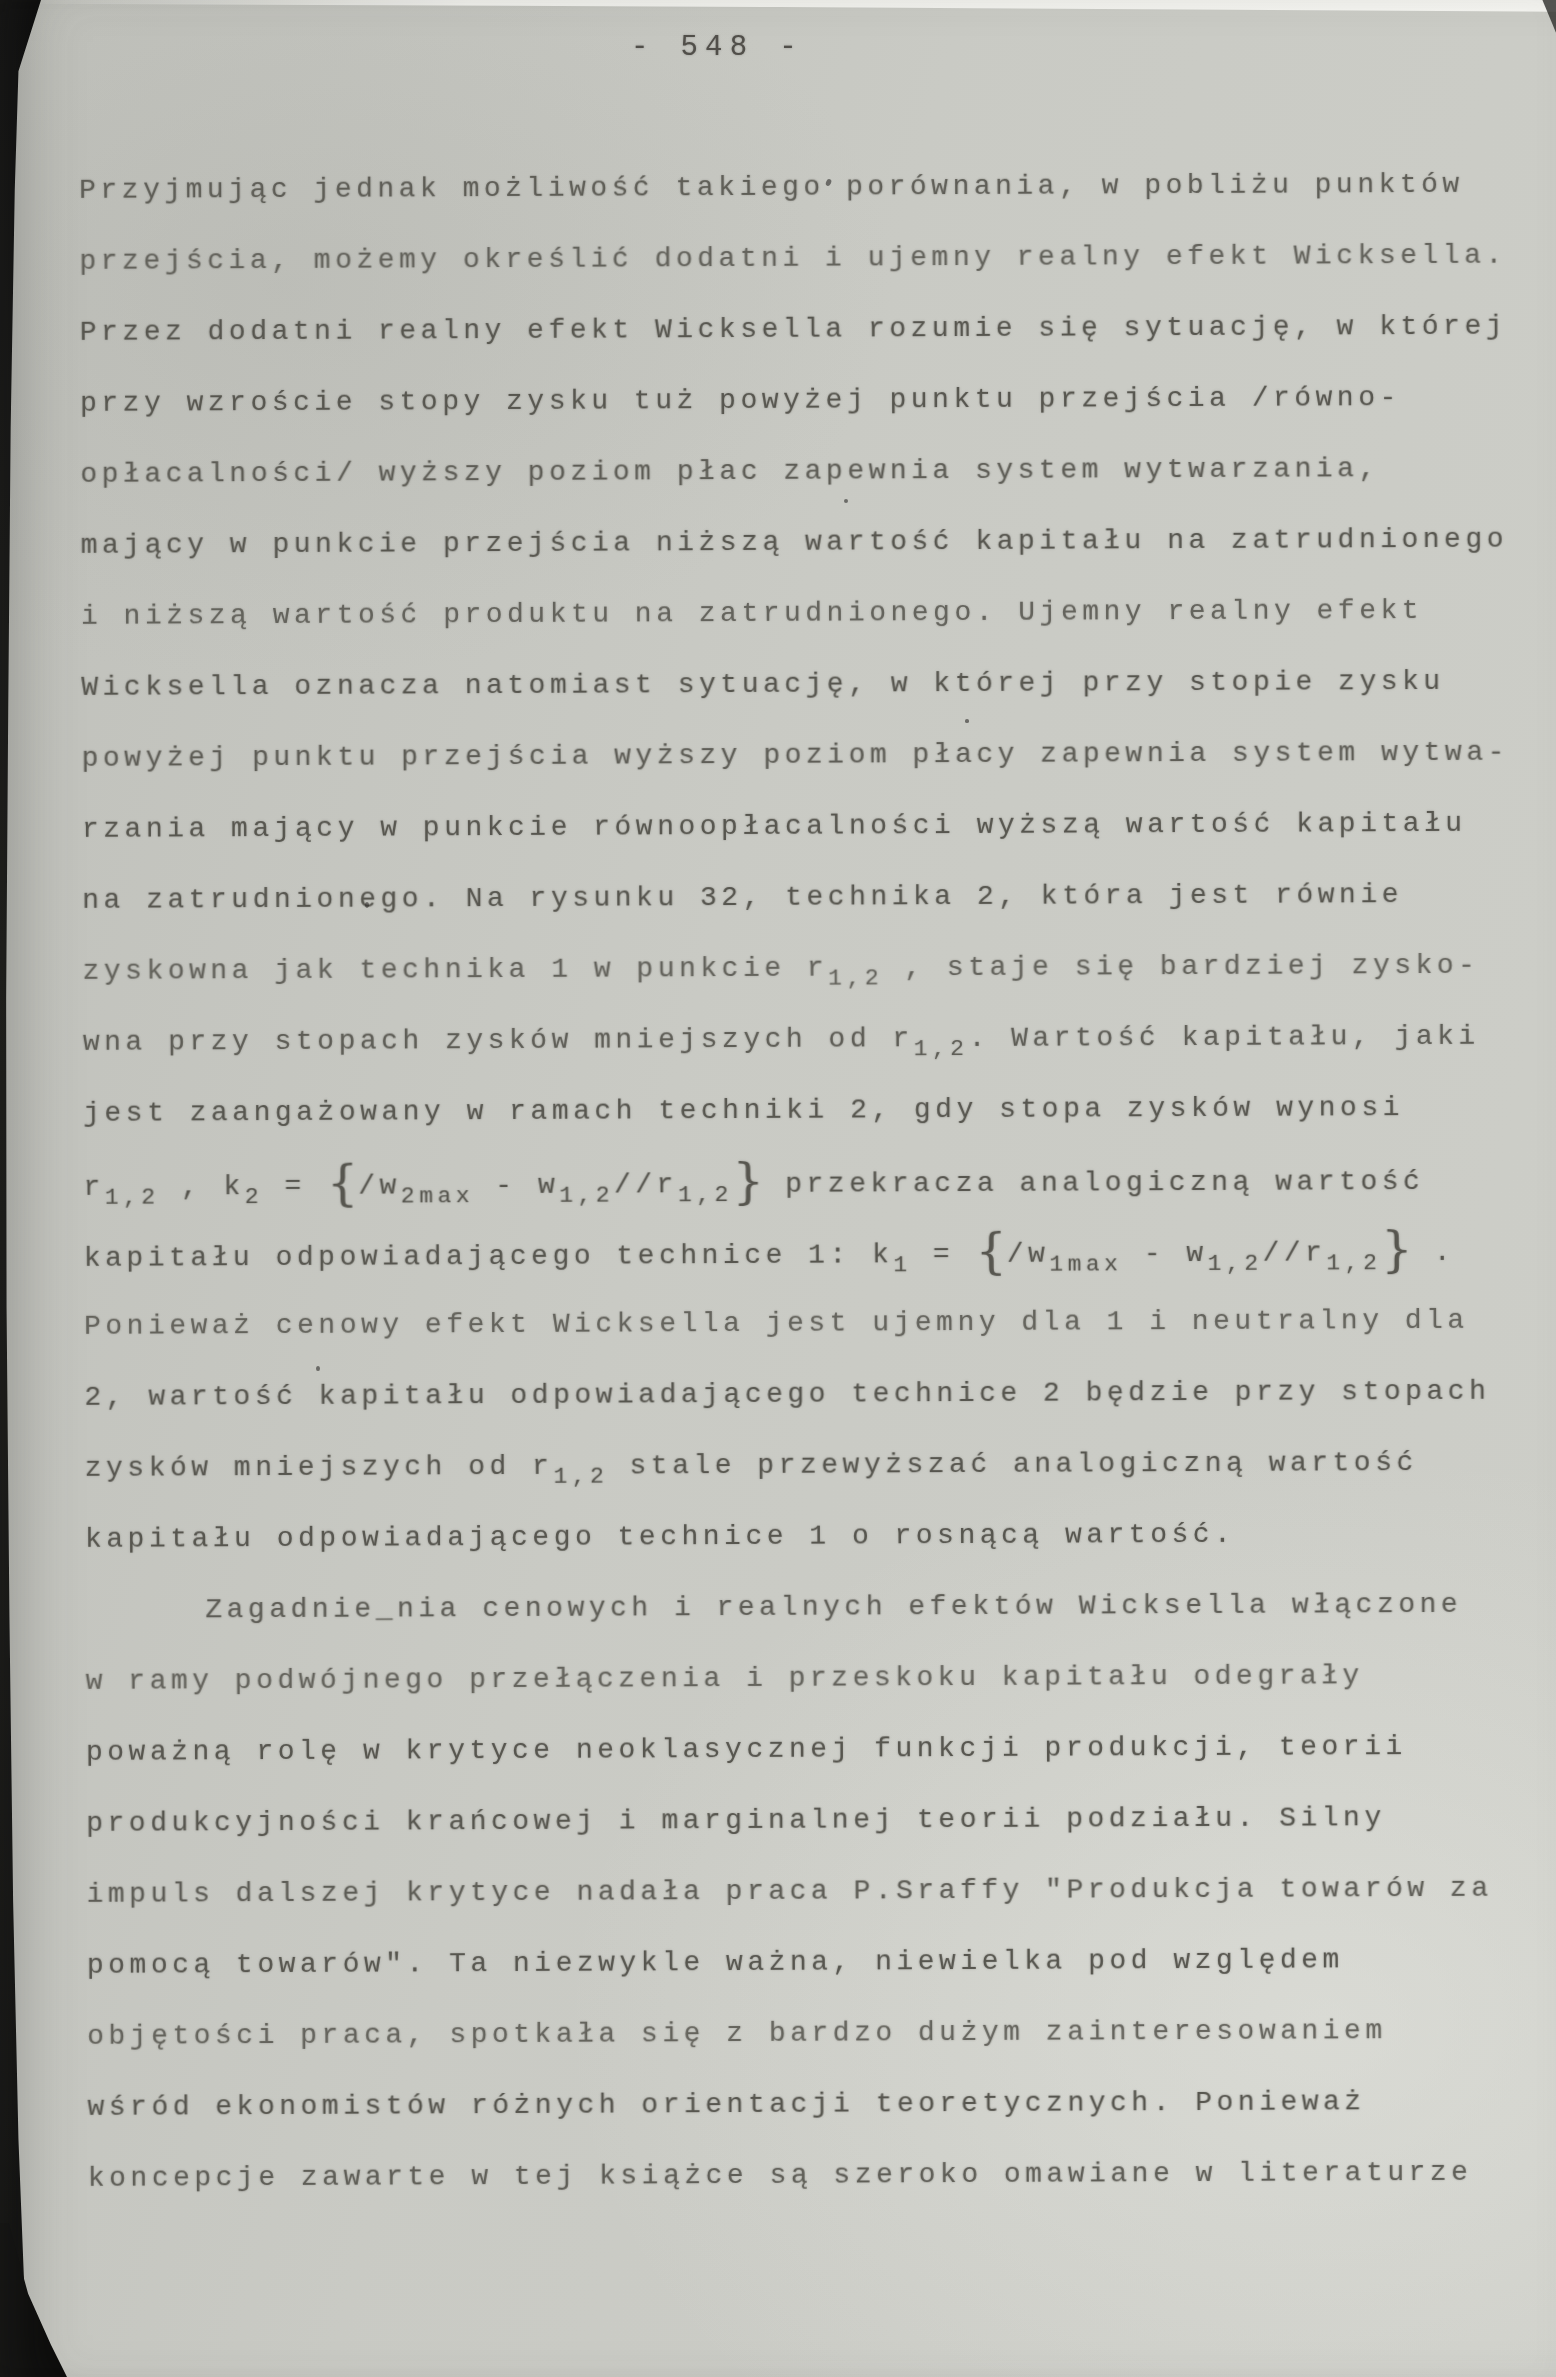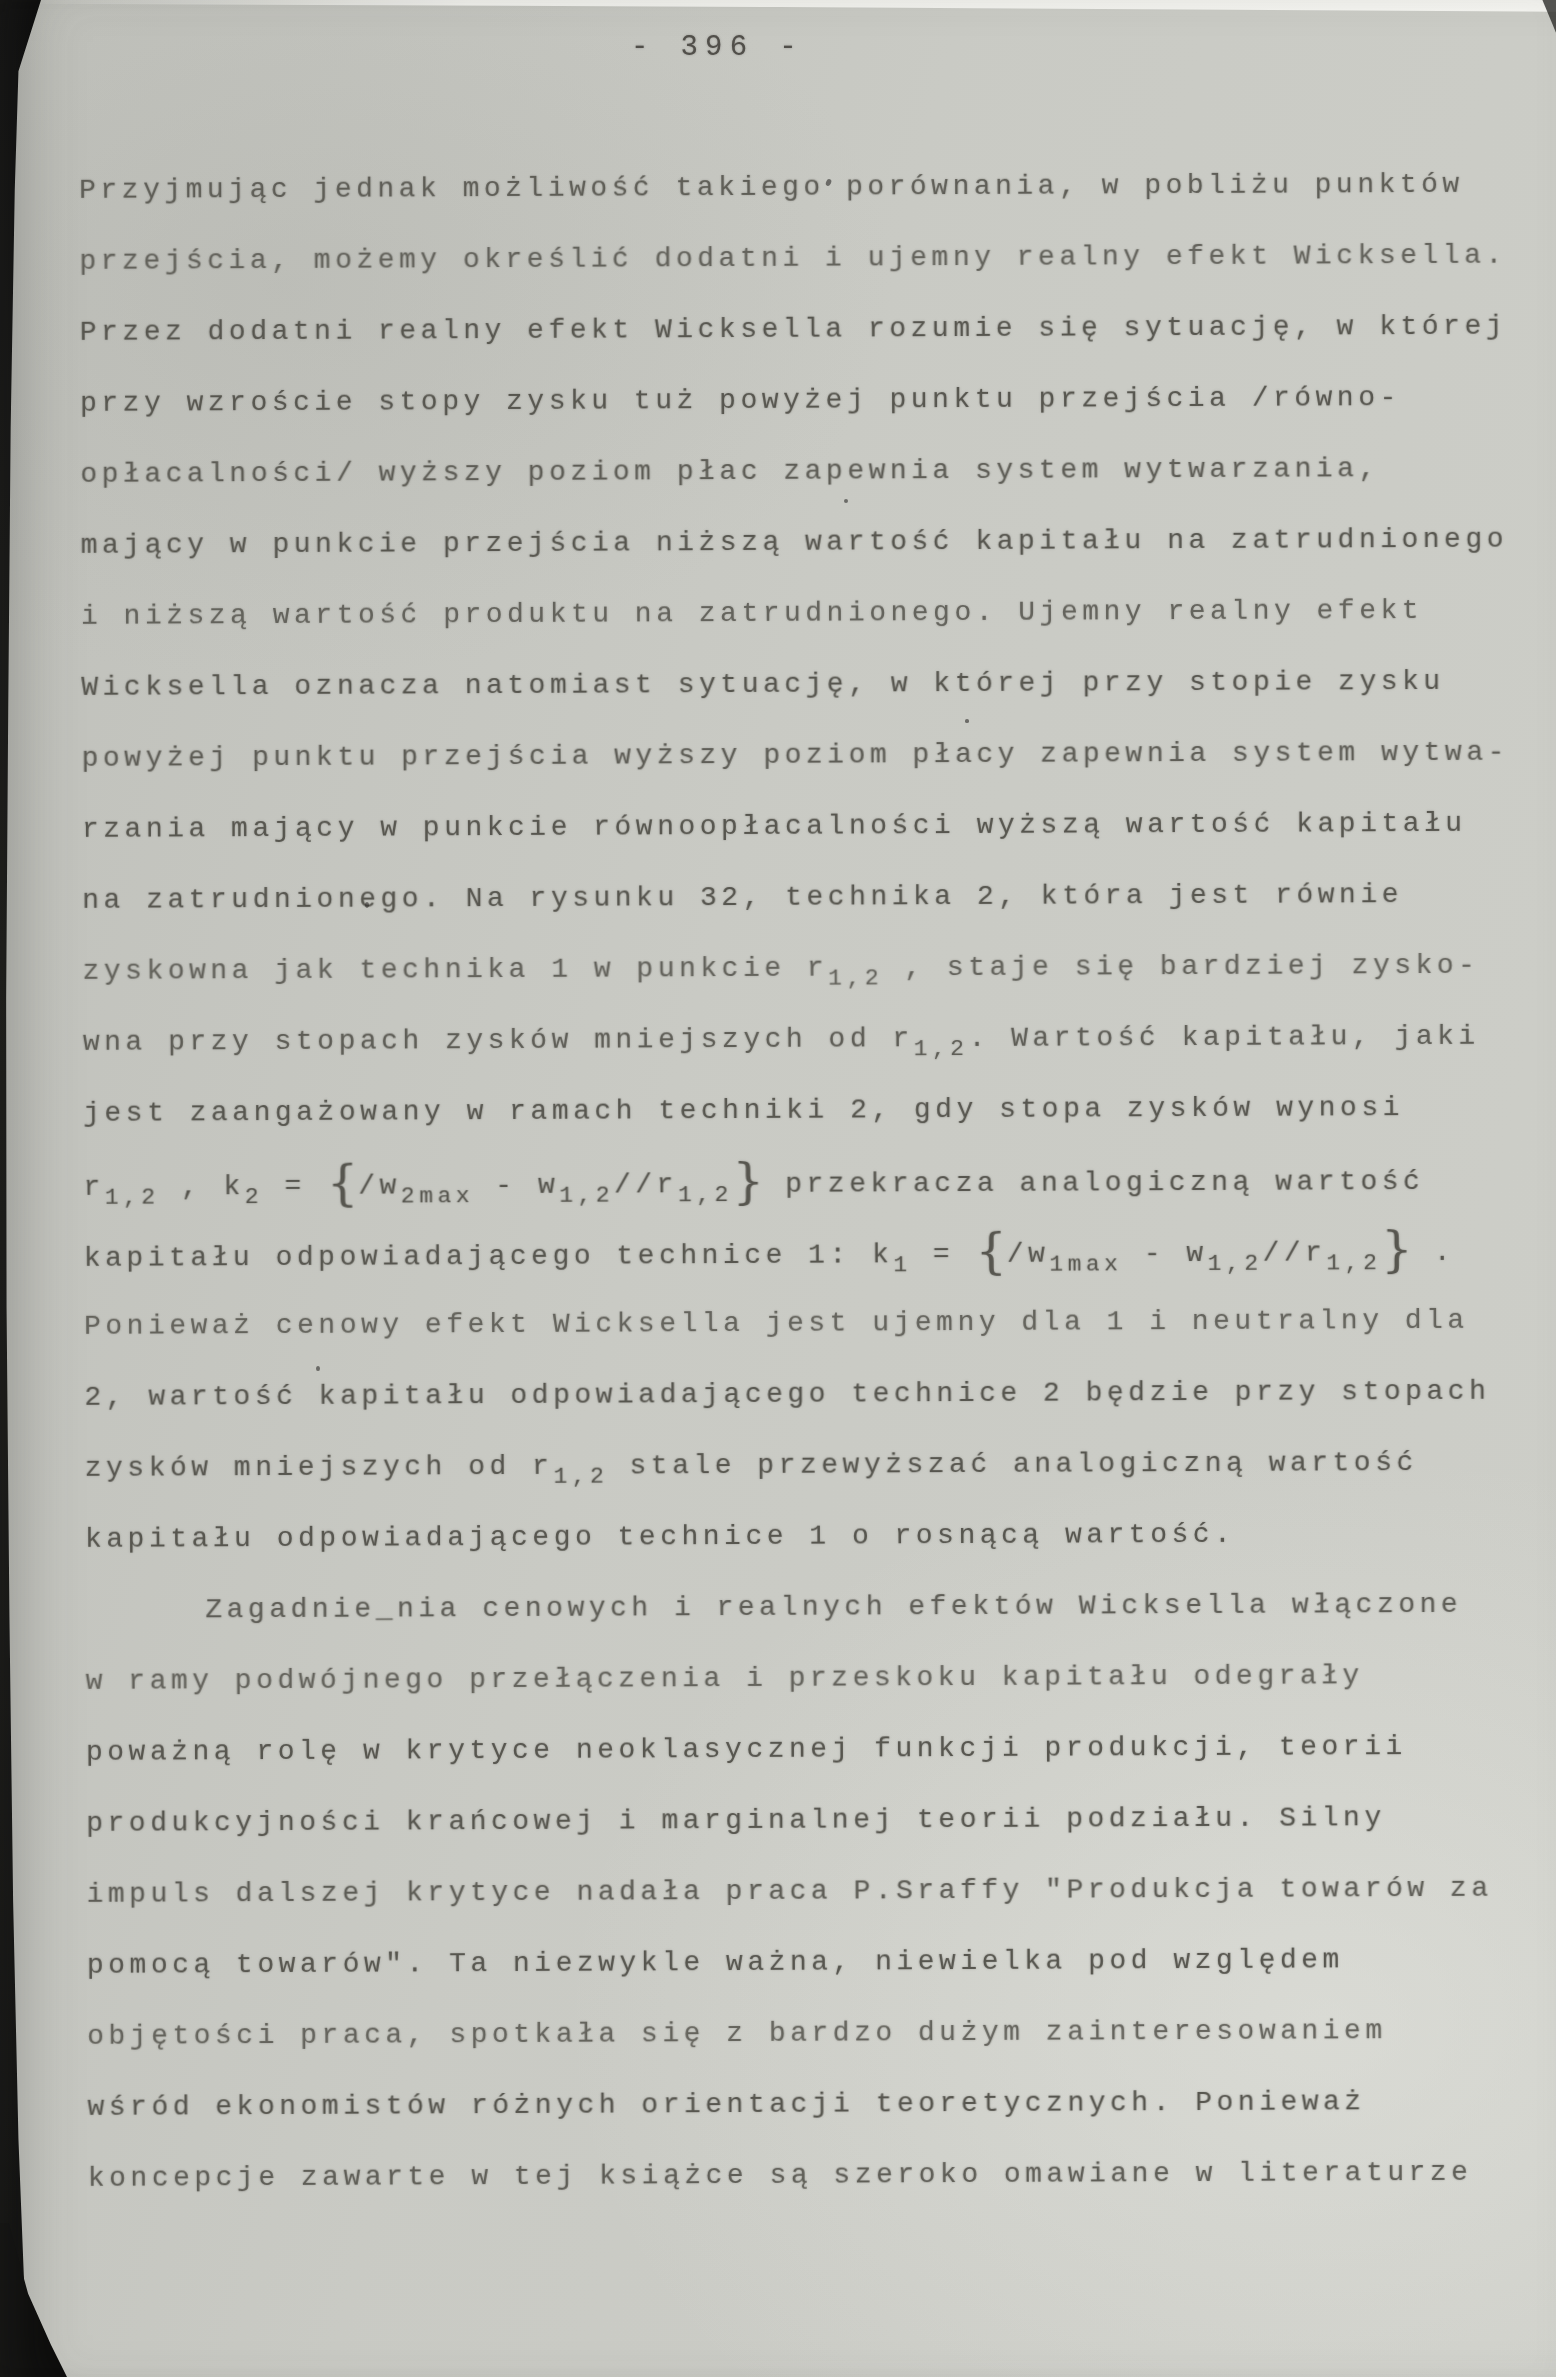--- a/index.html
+++ b/index.html
@@ -74,21 +74,21 @@
     clip-path: polygon(100% 0, 0 0, 100% 80%);
   }
   .speck { position: absolute; background: rgba(45,44,41,0.6); border-radius: 50%; }
 </style>
 </head>
 <body>
 
 <div id="screen">
   <div class="paper-shade"></div>
 
-  <div class="page-number">- 396 -</div>
+  <div class="page-number">- 548 -</div>
 
   <div class="body-text">
       <div class="line">Przyjmując jednak możliwość takiego porównania, w pobliżu punktów</div>
       <div class="line">przejścia, możemy określić dodatni i ujemny realny efekt Wicksella.</div>
       <div class="line">Przez dodatni realny efekt Wicksella rozumie się sytuację, w której</div>
       <div class="line">przy wzroście stopy zysku tuż powyżej punktu przejścia /równo-</div>
       <div class="line">opłacalności/ wyższy poziom płac zapewnia system wytwarzania,</div>
       <div class="line">mający w punkcie przejścia niższą wartość kapitału na zatrudnionego</div>
       <div class="line">i niższą wartość produktu na zatrudnionego. Ujemny realny efekt</div>
       <div class="line">Wicksella oznacza natomiast sytuację, w której przy stopie zysku</div>

